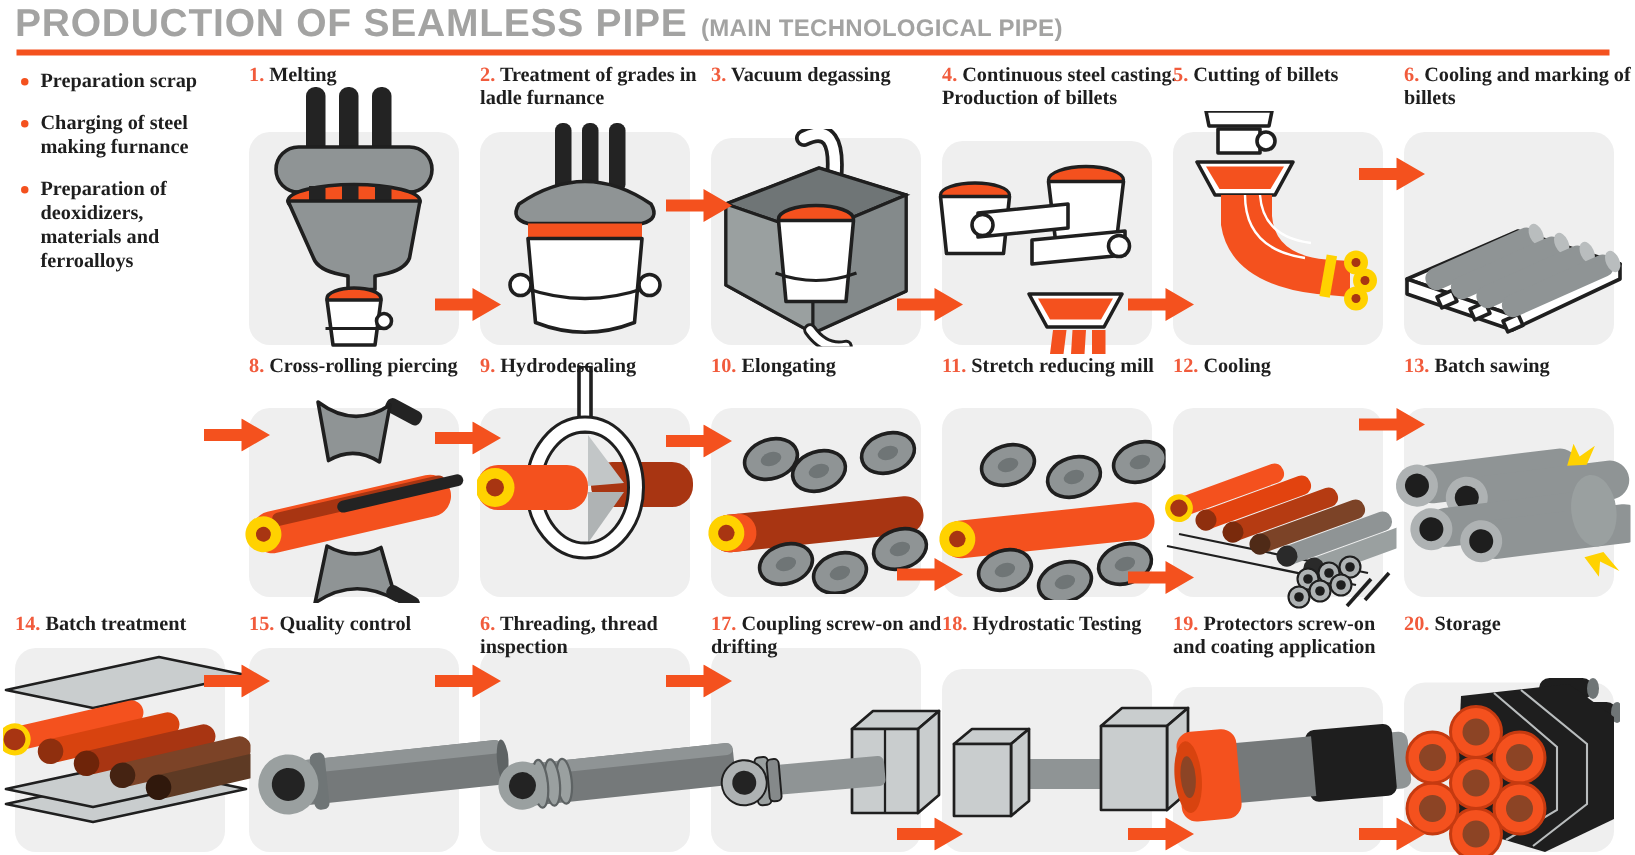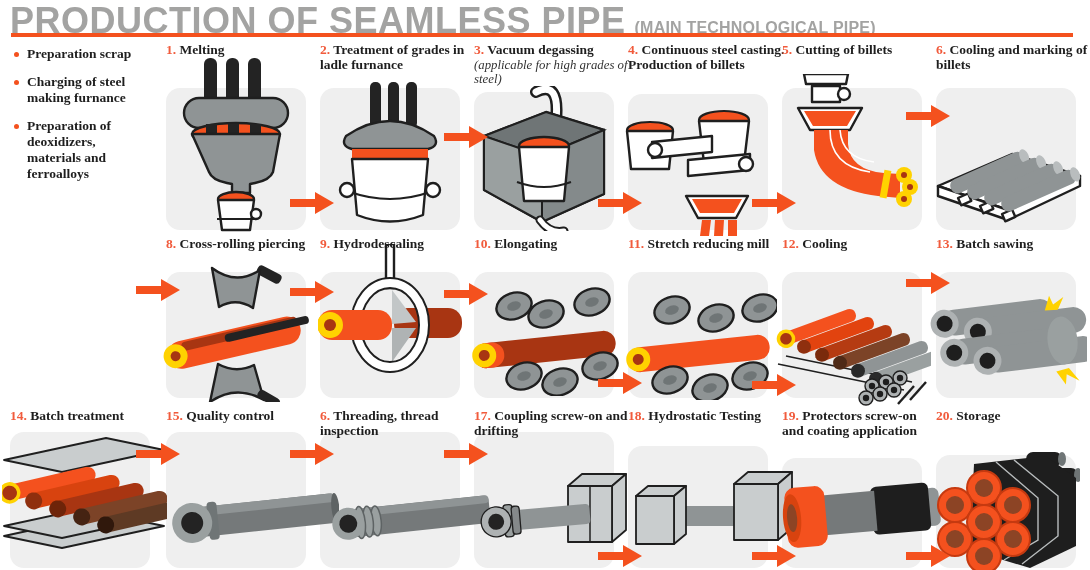--- a/index.html
+++ b/index.html
@@ -1,20 +1,20 @@
 <!DOCTYPE html>
 <html><head>
 <meta charset="utf-8">
 <style>
   html,body{margin:0;padding:0;background:#fff}
   .canvas{position:relative;width:1090px;height:570px;background:#fff;overflow:hidden;
           font-family:"Liberation Serif",serif}
   .title{position:absolute;left:10px;top:0;display:flex;align-items:baseline;gap:9px;
          font-family:"Liberation Sans",sans-serif;color:#A3A3A2;white-space:nowrap}
-  .title .main{font-size:36px;font-weight:bold;letter-spacing:.5px}
+  .title .main{font-size:26px;font-weight:bold;letter-spacing:.5px}
   .title .sub{font-size:16px;font-weight:bold;letter-spacing:.2px}
   .rule{position:absolute;left:11px;top:33px;width:1062px;height:4px;background:#F4511E}
   .bullets{position:absolute;left:12px;top:46px;width:152px}
   .blt{display:flex;margin-bottom:12px}
   .dot{flex:0 0 5px;width:5px;height:5px;border-radius:50%;background:#F4511E;margin:6px 8px 0 2px}
   .blt-t{font-weight:bold;font-size:13.5px;line-height:1.18;color:#1E1E1E;max-width:118px}
   .step{position:absolute;width:154px}
   .lbl{position:relative;z-index:3;font-weight:bold;font-size:13.5px;line-height:1.13;color:#1E1E1E;width:158px}
   .num{color:#F15B3C}
   .note{font-style:italic;font-weight:normal;font-size:12.8px;line-height:1.1;color:#333;margin-top:1px}
@@ -88,21 +88,21 @@
       <rect class="fC" x="32" y="67" width="76" height="10"></rect>
       <path class="oB" d="M32,77 h76 l-5,56 q-33,13 -66,0 z"></path>
       <path d="M30,110 q40,14 80,0" fill="none" stroke="#1F1F1F" stroke-width="2.2"></path>
       <circle class="oB" cx="27" cy="108" r="7"></circle>
         <circle class="oB" cx="113" cy="108" r="7"></circle>
     </svg>
   </div>
 
   <div class="step" style="left:474px;top:42px">
     <div class="lbl"><span class="num">3.</span> <span>Vacuum degassing</span>
-      <div class="note">(applicable for high grades of steel)</div></div>
+      </div>
     <div class="panel" style="top:50px;height:138px"></div>
     <svg class="art" style="left:-4px;top:44px" width="150" height="145" viewBox="0 0 150 145">
       <path d="M66,6 q24,-12 20,28" fill="none" stroke="#1F1F1F" stroke-width="12" stroke-linecap="round"></path>
       <path d="M66,6 q24,-12 20,28" fill="none" stroke="#FFF" stroke-width="7" stroke-linecap="round"></path>
       <path class="oA" d="M14,50 L76,26 L134,44 L134,108 L72,136 L14,104 Z"></path>
       <path d="M14,50 L76,26 L134,44 L72,70 Z" fill="#6F7576" stroke="#1F1F1F" stroke-width="2"></path>
       <path d="M14,50 L72,70 L72,136 L14,104 Z" fill="#9AA0A0" stroke="#1F1F1F" stroke-width="2"></path>
       <path d="M72,70 L134,44 L134,108 L72,136 Z" fill="#848A8B" stroke="#1F1F1F" stroke-width="2"></path>
       <ellipse class="fC" cx="74" cy="60" rx="25" ry="9" stroke="#1F1F1F" stroke-width="2.4"></ellipse>
       <path class="oB" d="M49,61 h50 l-5,54 h-40 z"></path>

